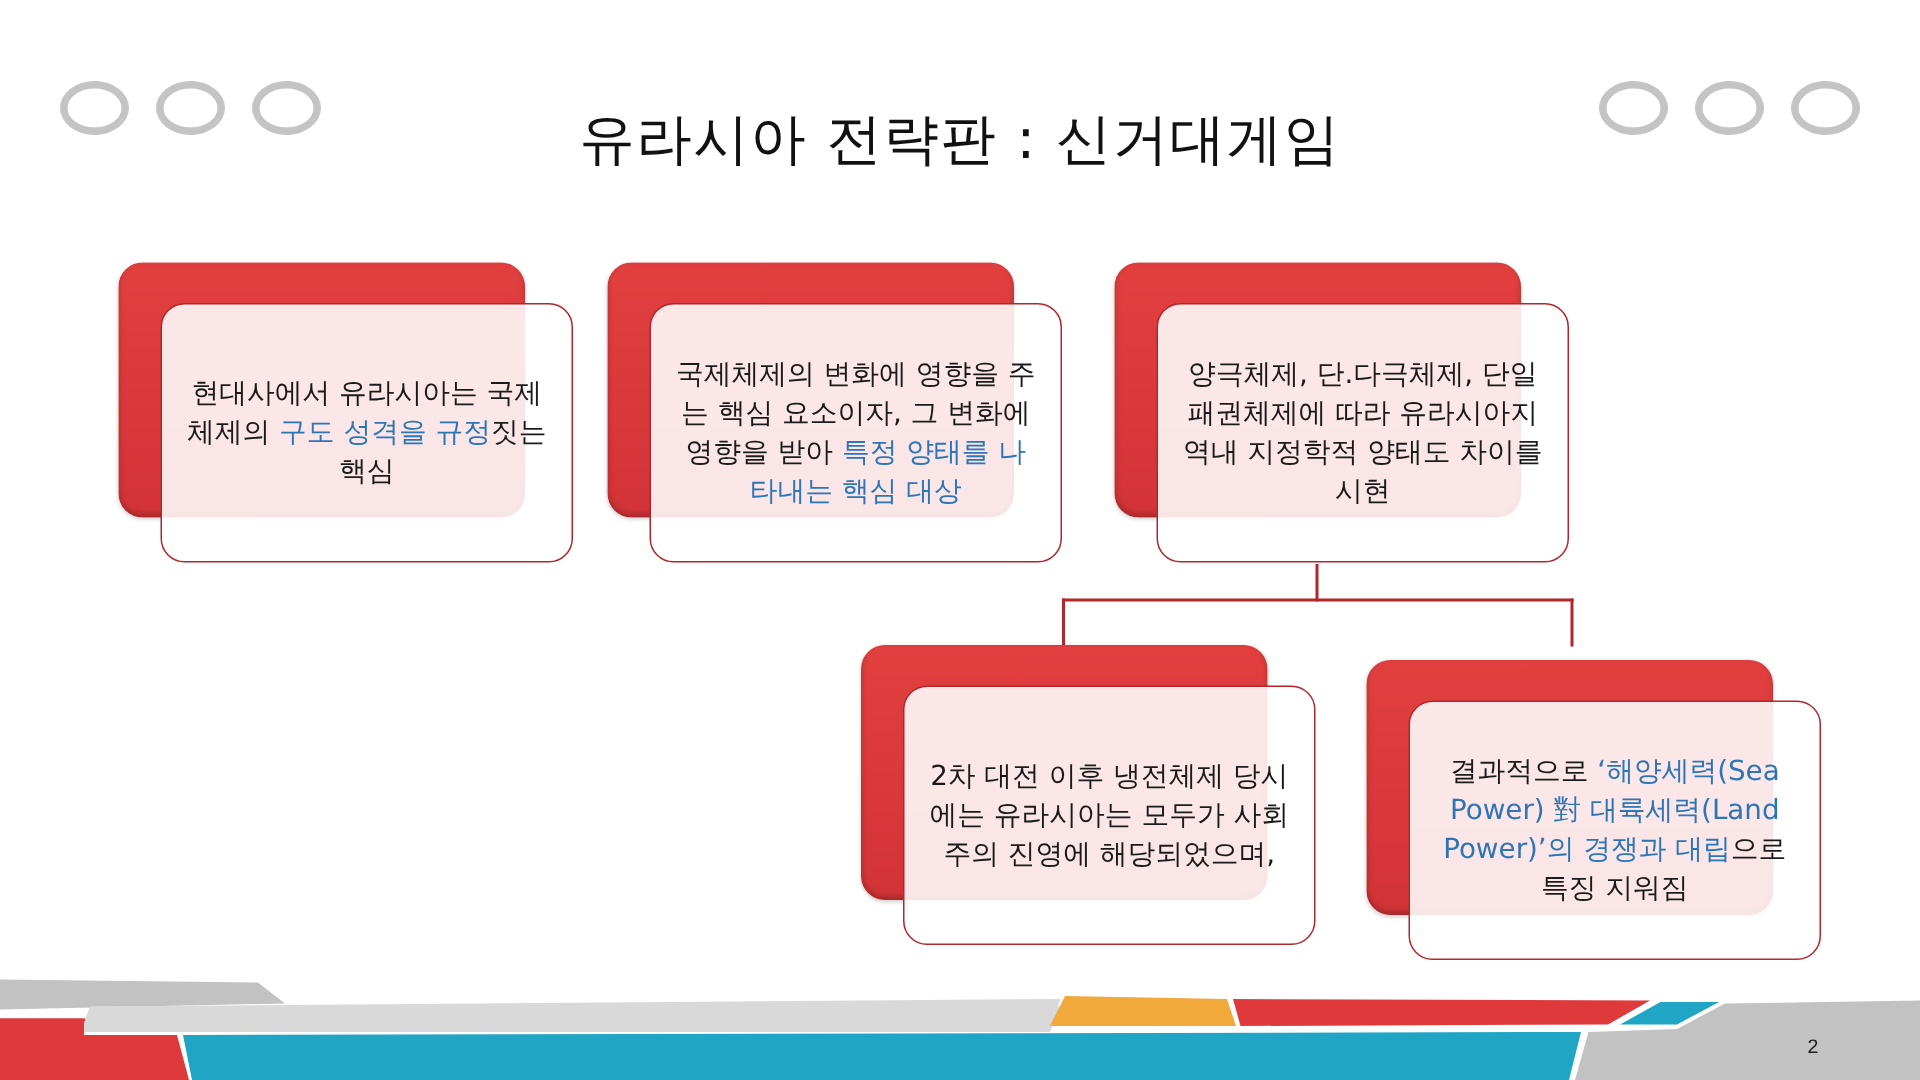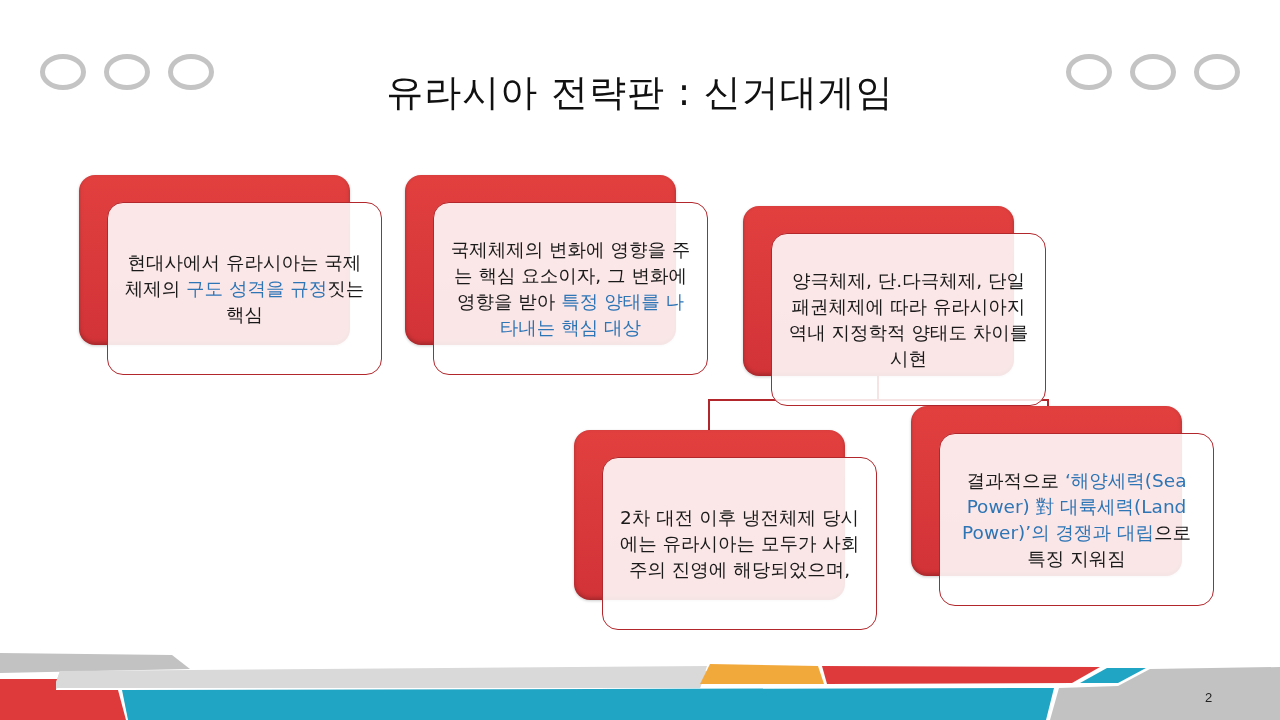--- a/index.html
+++ b/index.html
@@ -67,35 +67,35 @@
   </div>
 </div>
 
 <div class="card" style="left:405px; top:175px;text-decoration:underline;">
   <div class="back"></div>
   <div class="front">
     <div class="txt"><span>국제체제의 변화에 영향을 주는 핵심 요소이자, 그 변화에 영향을 받아 </span><span class="hl">특정 양태를 나타내는 핵심 대상</span></div>
   </div>
 </div>
 
-<div class="card" style="left:743px; top:175px;margin-top:31px;">
+<div class="card" style="left:743px; top:175px;">
   <div class="back"></div>
   <div class="front">
     <div class="txt"><span>양극체제, 단.다극체제, 단일패권체제에 따라 유라시아지역내 지정학적 양태도 차이를 시현</span></div>
   </div>
 </div>
 
 <div class="card" style="left:574px; top:430px;">
   <div class="back"></div>
   <div class="front">
     <div class="txt"><span>2차 대전 이후 냉전체제 당시에는 유라시아는 모두가 사회주의 진영에 해당되었으며,</span></div>
   </div>
 </div>
 
-<div class="card" style="left:911px; top:406px;">
+<div class="card" style="left:911px; top:440px;">
   <div class="back"></div>
   <div class="front">
     <div class="txt"><span>결과적으로 </span><span class="hl">‘해양세력(Sea Power) 對 대륙세력(Land Power)’의 경쟁과 대립</span><span>으로 특징 지워짐</span></div>
   </div>
 </div>
 
 <svg class="band" viewBox="0 640 1280 80" width="1280" height="80">
   <polygon points="0,653 172,655 190,669 0,673" fill="#c2c2c2"></polygon>
   <polygon points="0,679 58,679 50,720 0,720" fill="#de3a3b"></polygon>
   <polygon points="60,671 707,671 700,688 54,688" fill="#d9d9d9"></polygon>

